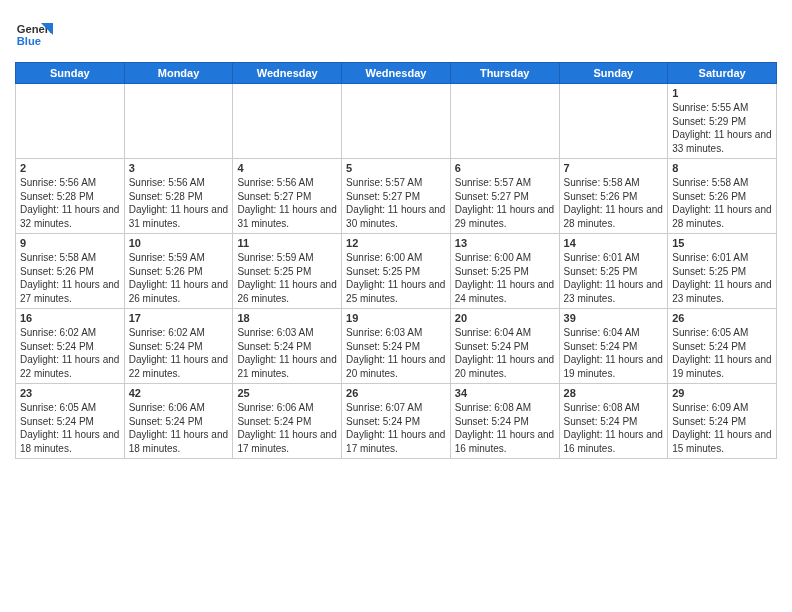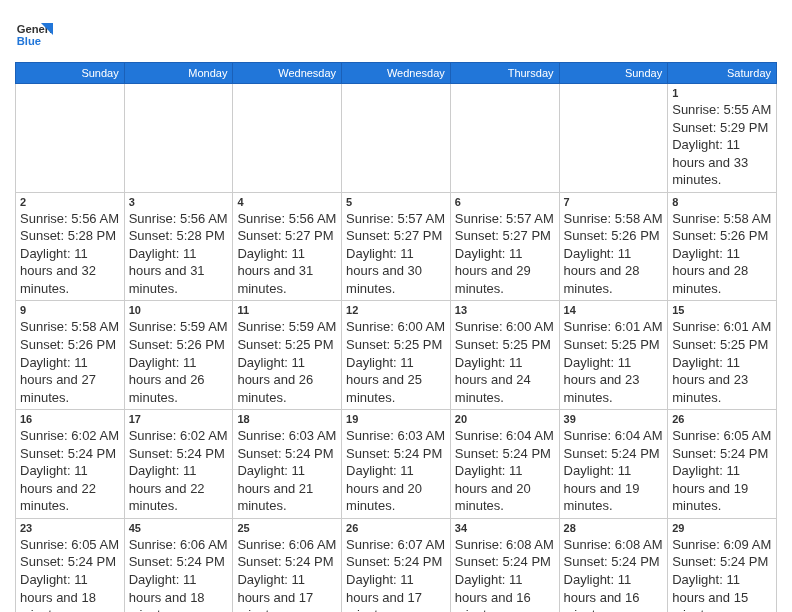--- a/index.html
+++ b/index.html
@@ -47,42 +47,42 @@
     }
     .calendar {
       width: 100%;
       border-collapse: collapse;
       border: 1px solid #ccc;
     }
     .calendar th {
       background: #2176d9;
       color: #fff;
       font-size: 11px;
-      font-weight: normal;
+      font-weight: bold;
       padding: 4px 5px;
-      text-align: right;
+      text-align: center;
       border: 1px solid #1a60b8;
     }
     .calendar td {
       border: 1px solid #ccc;
       vertical-align: top;
       padding: 3px 4px;
       width: calc(100% / 7);
       min-height: 70px;
       background: #fff;
     }
     .day-num {
       font-size: 11px;
       font-weight: bold;
       color: #333;
       display: block;
       margin-bottom: 2px;
     }
     .day-info {
-      font-size: 13px;
+      font-size: 10px;
       color: #333;
       line-height: 1.35;
     }
     .empty { background: #f9f9f9; }
   </style>
 </head>
 <body>
 
 <div class="page">
   <div class="header">
@@ -282,21 +282,21 @@
         </tr>
         <tr>
           <td>
             <span class="day-num">23</span>
             <div class="day-info">Sunrise: 6:05 AM
 Sunset: 5:24 PM
 Daylight: 11 hours
 and 18 minutes.</div>
           </td>
           <td>
-            <span class="day-num">45</span>
+            <span class="day-num">42</span>
             <div class="day-info">Sunrise: 6:06 AM
 Sunset: 5:24 PM
 Daylight: 11 hours
 and 18 minutes.</div>
           </td>
           <td>
             <span class="day-num">25</span>
             <div class="day-info">Sunrise: 6:06 AM
 Sunset: 5:24 PM
 Daylight: 11 hours
@@ -323,31 +323,16 @@
 Daylight: 11 hours
 and 16 minutes.</div>
           </td>
           <td>
             <span class="day-num">29</span>
             <div class="day-info">Sunrise: 6:09 AM
 Sunset: 5:24 PM
 Daylight: 11 hours
 and 15 minutes.</div>
           </td>
-        </tr>
-        <tr>
-          <td>
-            <span class="day-num">30</span>
-            <div class="day-info">Sunrise: 6:09 AM
-Sunset: 5:25 PM
-Daylight: 11 hours
-and 15 minutes.</div>
-          </td>
-          <td class="empty"></td>
-          <td class="empty"></td>
-          <td class="empty"></td>
-          <td class="empty"></td>
-          <td class="empty"></td>
-          <td class="empty"></td>
         </tr>
       </tbody>
   </table>
 </div>
 
 </body></html>

